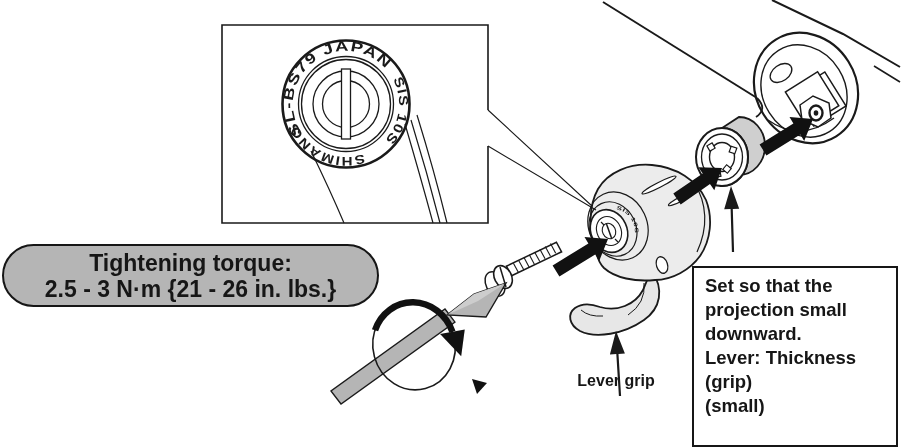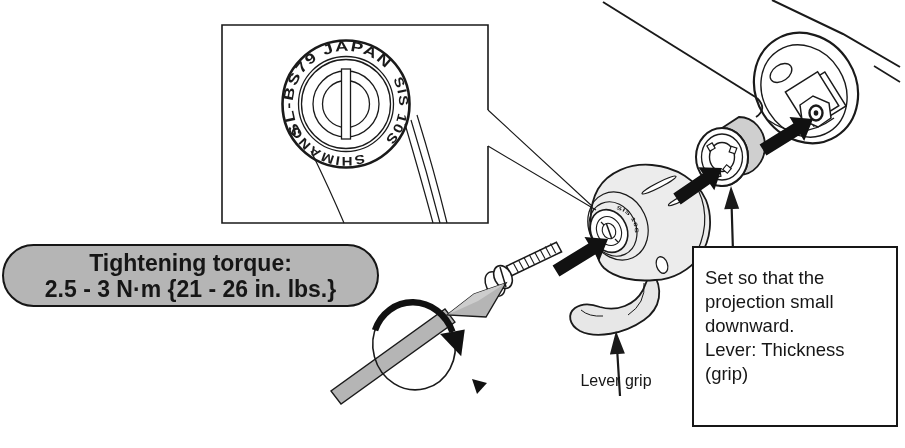--- a/index.html
+++ b/index.html
@@ -10,27 +10,27 @@
   svg{position:absolute;left:0;top:0;}
   svg .ln{fill:none;stroke:#1a1a1a;}
   svg text{font-family:"Liberation Sans", sans-serif;font-weight:bold;fill:#1a1a1a;}
   .pill{
     position:absolute;left:2px;top:244px;width:377px;height:63px;box-sizing:border-box;
     background:var(--callout-bg,#b5b5b5);border:2.5px solid #161616;border-radius:34px;
     display:flex;flex-direction:column;align-items:center;justify-content:center;
     font-weight:bold;font-size:23px;line-height:26px;text-align:center;
   }
   .note{
-    position:absolute;left:692px;top:246px;width:206px;height:181px;box-sizing:border-box;
-    background:#ffffff;border:2.5px solid #161616;padding:18px 8px 0 11px;
-    font-weight:normal;font-size:18.5px;line-height:24px;
+    position:absolute;left:692px;top:266px;width:206px;height:181px;box-sizing:border-box;
+    background:#ffffff;border:2.5px solid #161616;padding:6px 8px 0 11px;
+    font-weight:bold;font-size:18.5px;line-height:24px;
   }
   .lever-label{
     position:absolute;left:566px;top:372px;width:100px;text-align:center;
-    font-size:16px;font-weight:normal;
+    font-size:16px;font-weight:bold;
   }
 </style>
 </head>
 <body>
 
 <svg width="905" height="448" viewBox="0 0 905 448">
 
   <g>
     <path d="M 603,2 L 772,0 L 843,34 L 810,145 L 757,98 Z" fill="#ffffff" stroke="none"></path>
     <path class="ln" d="M 603,2 L 757,98" stroke-width="2"></path>
@@ -164,15 +164,16 @@
   <div>Tightening torque:</div>
   <div>2.5 - 3 N·m {21 - 26 in. lbs.}</div>
 </div>
 
 <div class="note">
     <div>Set so that the</div>
     <div>projection small</div>
     <div>downward.</div>
     <div>Lever: Thickness</div>
     <div>(grip)</div>
+    <div>(small)</div>
   </div>
 
 <div class="lever-label">Lever grip</div>
 
 </body></html>

